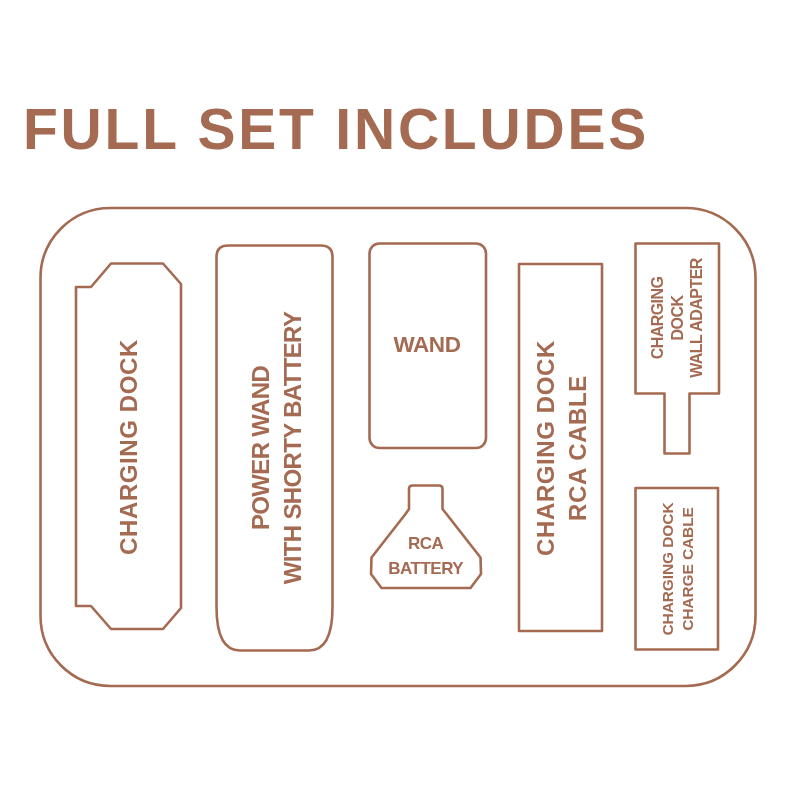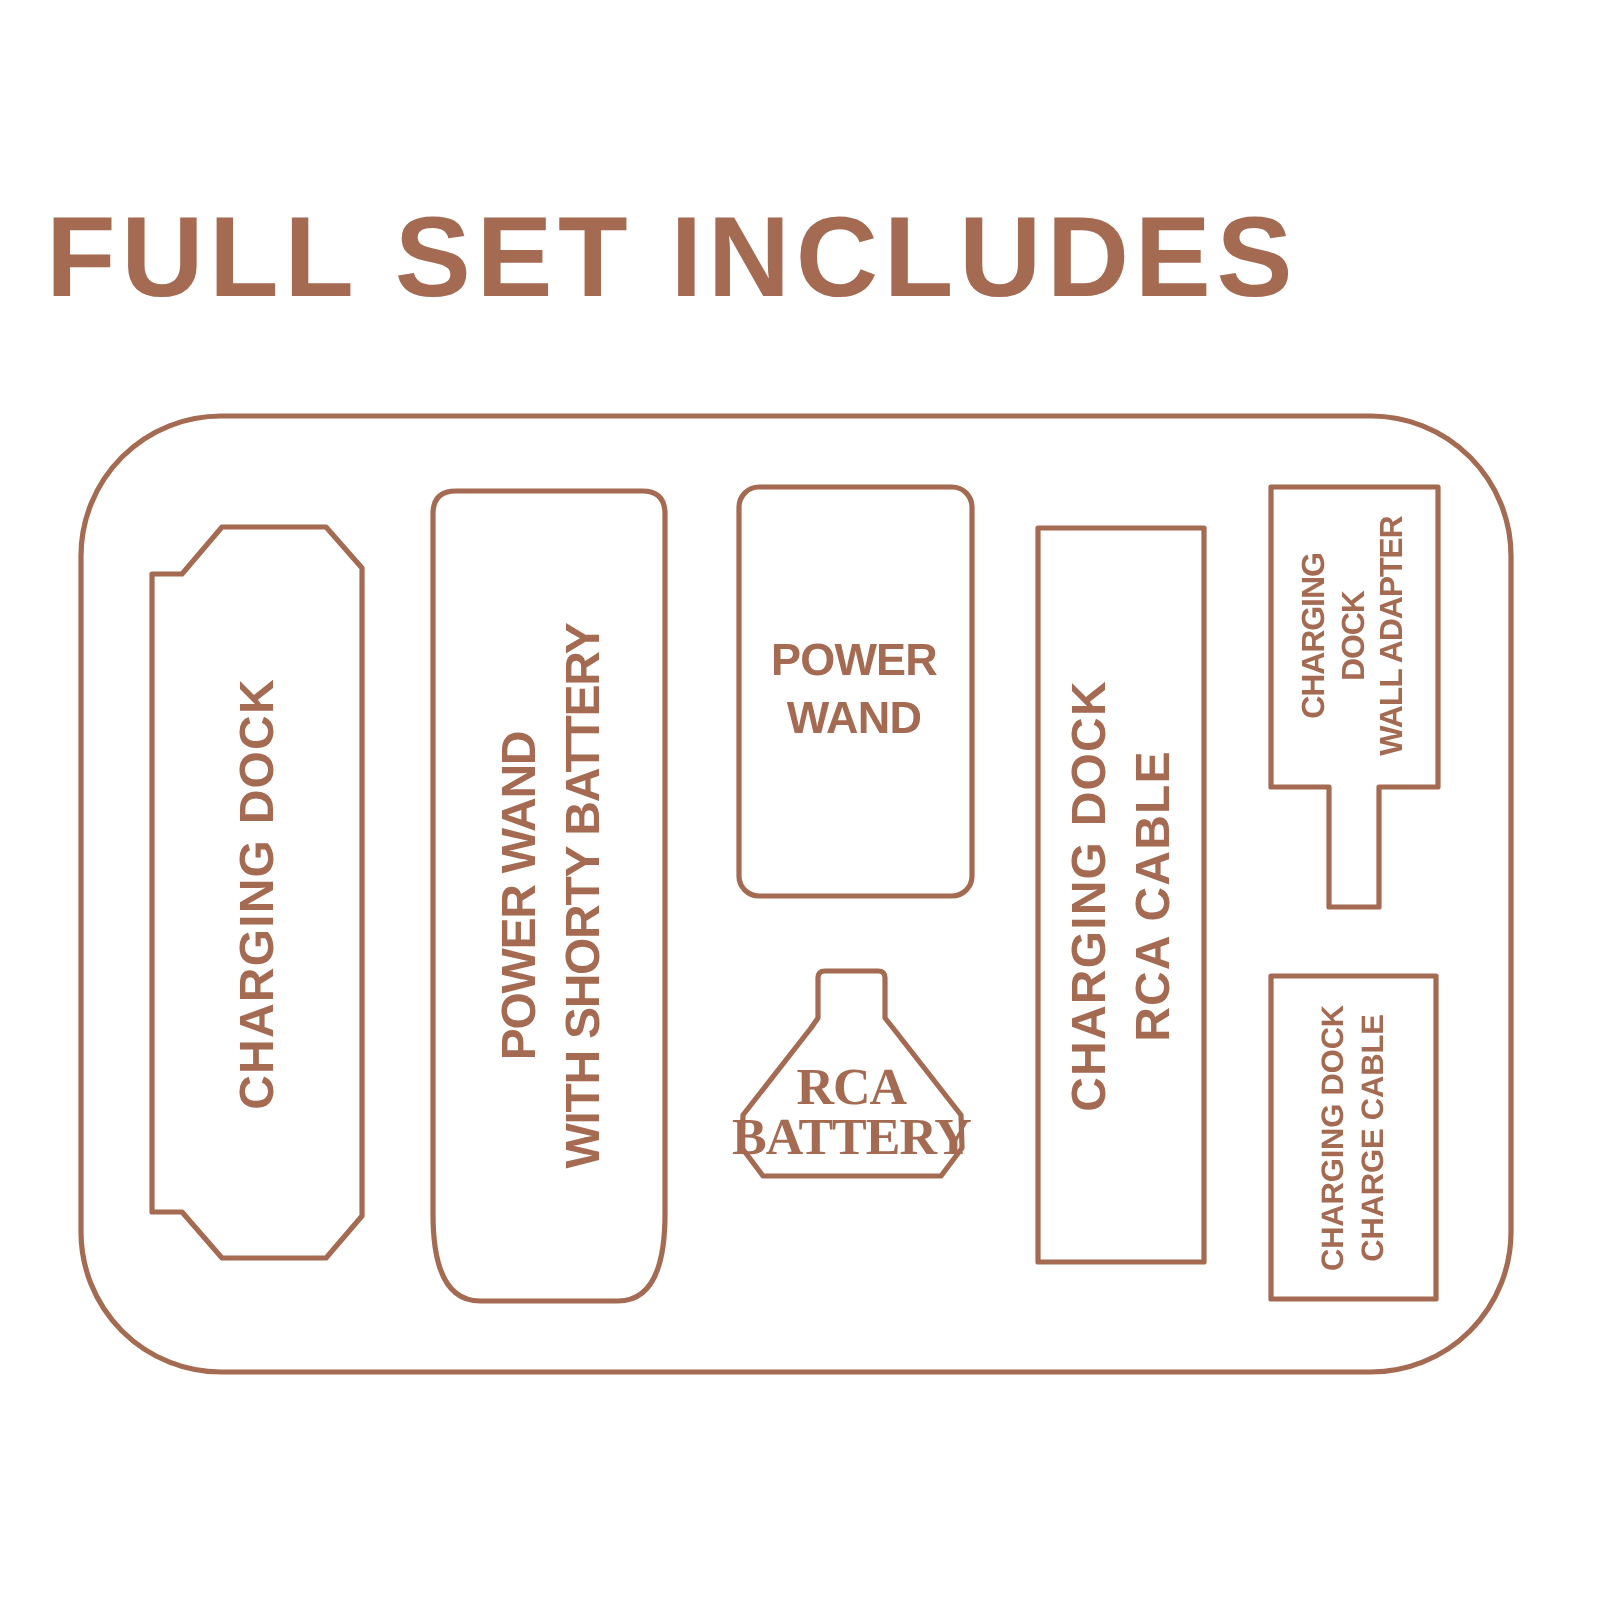--- a/index.html
+++ b/index.html
@@ -43,21 +43,21 @@
     text-align: center;
     white-space: nowrap;
     transform: translate(-50%, -50%);
   }
   .label.vertical {
     transform: translate(-50%, -50%) rotate(-90deg);
   }
   .label-lg { font-size: 24px; line-height: 31.5px; letter-spacing: 0.6px; }
   .label-wand { font-size: 24px; line-height: 31.5px; letter-spacing: -0.65px; }
   .label-battery { font-size: 22.5px; line-height: 29.3px; letter-spacing: -0.4px; }
-  .label-adapter { font-size: 26px; line-height: 25px; letter-spacing: -0.5px; font-family: Liberation Serif, serif; }
+  .label-adapter { font-size: 17px; line-height: 25px; letter-spacing: -0.5px; }
   .label-walladp { font-size: 16px; line-height: 19.5px; letter-spacing: -0.55px; }
   .label-chgcable { font-size: 15.5px; line-height: 19.5px; letter-spacing: -0.1px; }
 </style>
 </head>
 <body>
 
 <div class="stage">
 
   <div class="title">FULL SET INCLUDES</div>
 
@@ -83,21 +83,20 @@
   <div class="label vertical label-lg" style="left:128.5px; top:446.5px;">
     <div>CHARGING DOCK</div>
   </div>
 
   <div class="label vertical label-wand" style="left:275.5px; top:448px;">
     <div>POWER WAND</div>
     <div>WITH SHORTY BATTERY</div>
   </div>
 
   <div class="label label-battery" style="left:427px; top:344.5px;">
-    <div>POWER</div>
     <div>WAND</div>
   </div>
 
   <div class="label label-adapter" style="left:425.7px; top:555.5px;">
     <div>RCA</div>
     <div>BATTERY</div>
   </div>
 
   <div class="label vertical label-lg" style="left:560.5px; top:447.5px;">
     <div>CHARGING DOCK</div>

